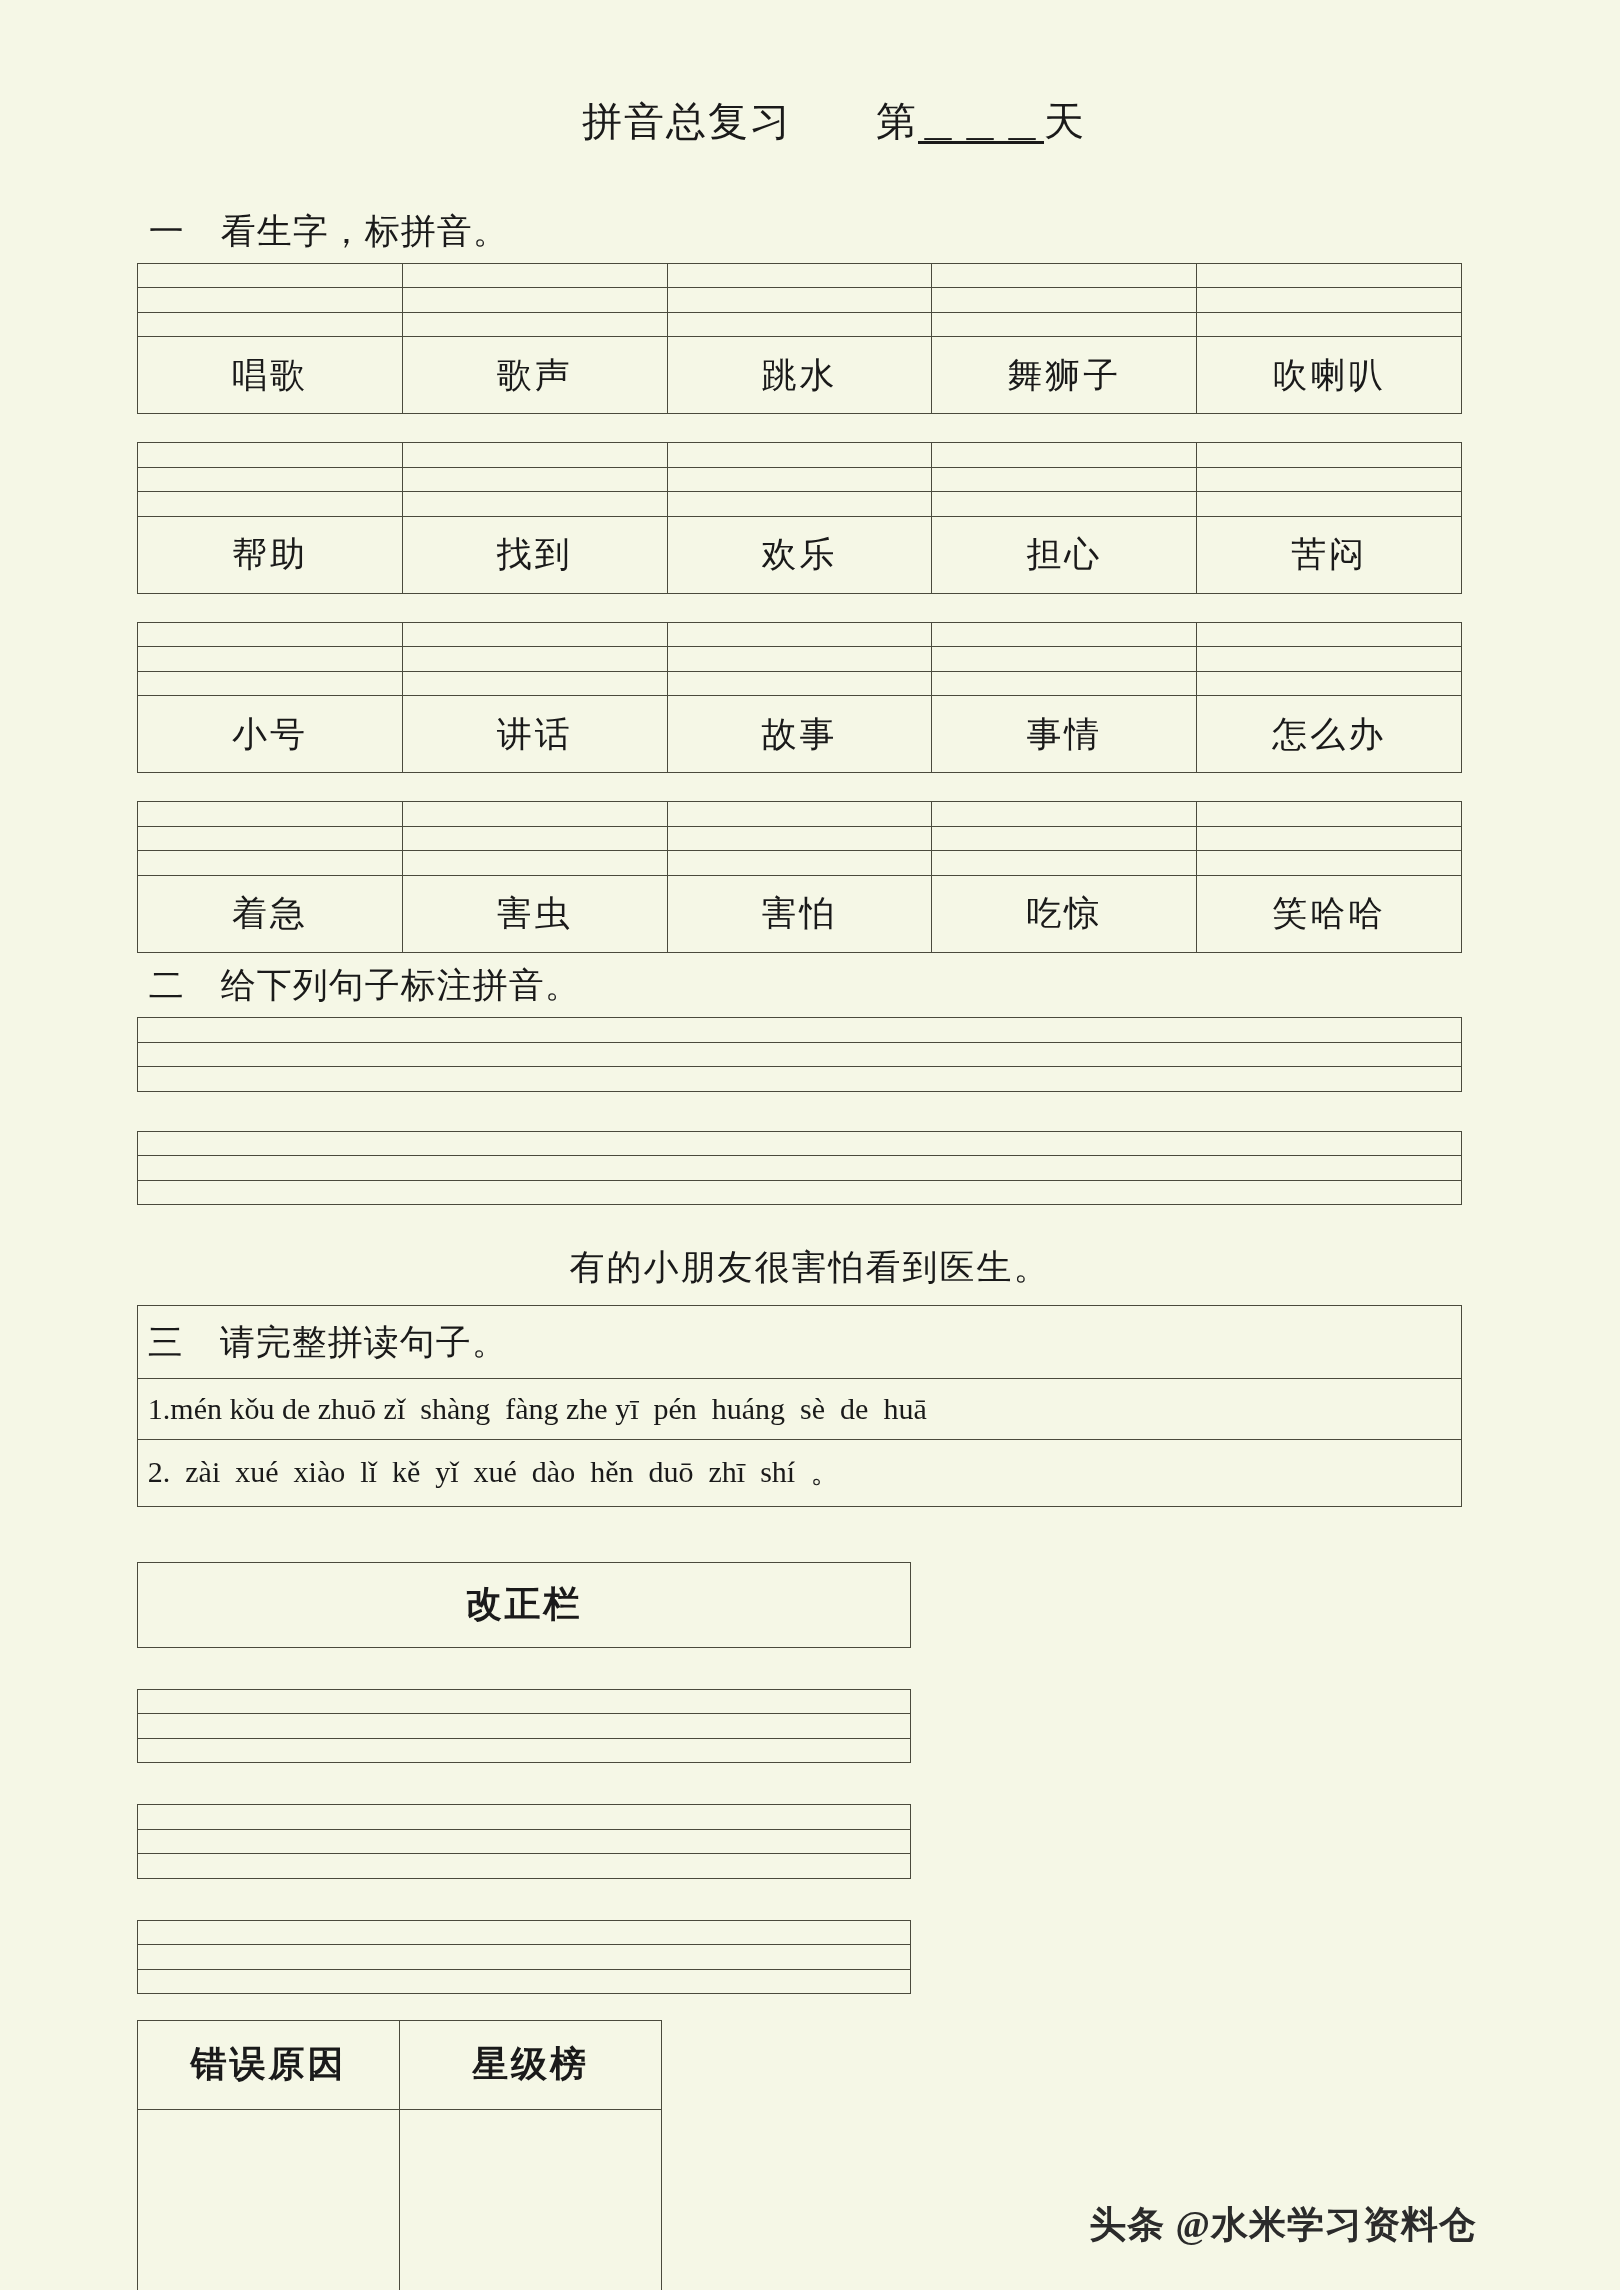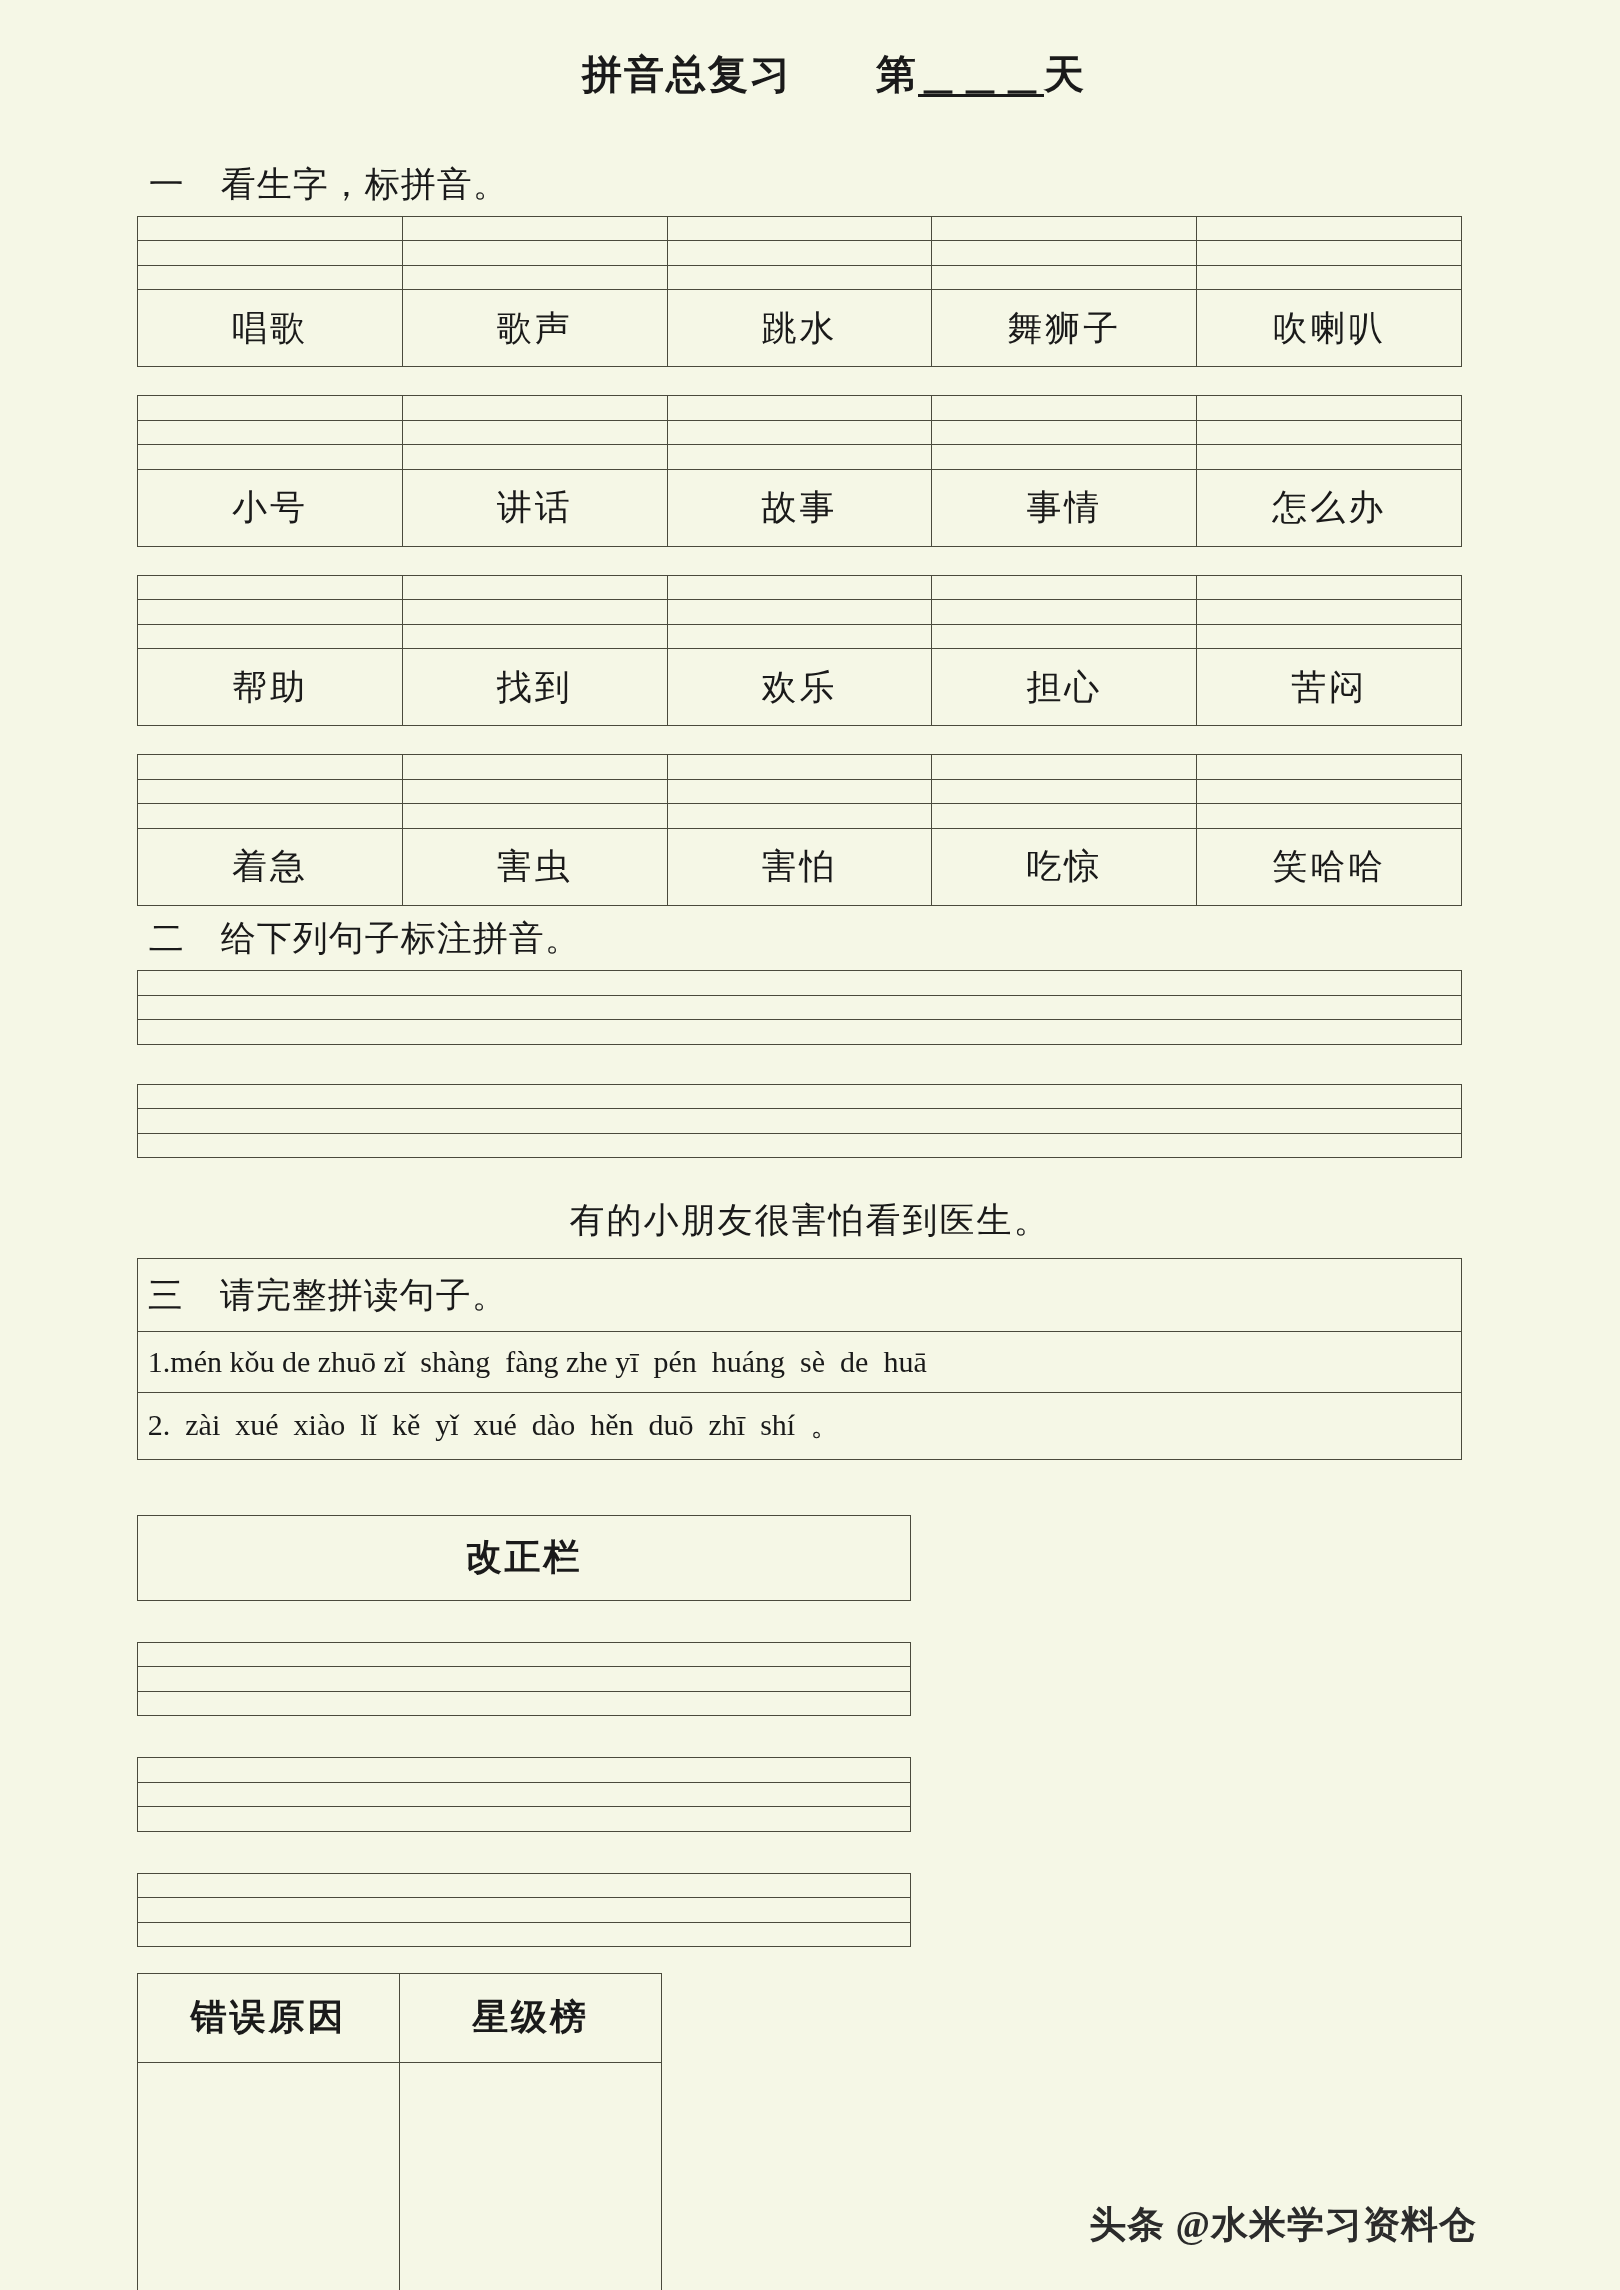--- a/index.html
+++ b/index.html
@@ -21,22 +21,23 @@
     width: 1620px;
     height: 2291px;
     box-sizing: border-box;
     padding: 0 137px;
   }
 
   
   .title {
     text-align: center;
     font-size: 40px;
-    font-weight: bold;
+    font-weight: normal;
     letter-spacing: 2px;
+    padding-top: 47px;
     padding-bottom: 5.9px;
     white-space: pre;
   }
   .title .day-blank {
     text-decoration: underline;
     text-decoration-thickness: 2.9px;
     text-underline-offset: 5.9px;
   }
 
   
@@ -243,58 +244,58 @@
           <td></td>
         </tr>
     <tr class="blank-row">
           <td></td>
           <td></td>
           <td></td>
           <td></td>
           <td></td>
         </tr>
     <tr class="word-row">
+      <td>帮助</td>
+      <td>找到</td>
+      <td>欢乐</td>
+      <td>担心</td>
+      <td>苦闷</td>
+    </tr>
+  </tbody>
+    </table>
+
+  <table class="word-table">
+    <tbody>
+        <tr class="blank-row">
+          <td></td>
+          <td></td>
+          <td></td>
+          <td></td>
+          <td></td>
+        </tr>
+    <tr class="blank-row">
+          <td></td>
+          <td></td>
+          <td></td>
+          <td></td>
+          <td></td>
+        </tr>
+    <tr class="blank-row">
+          <td></td>
+          <td></td>
+          <td></td>
+          <td></td>
+          <td></td>
+        </tr>
+    <tr class="word-row">
       <td>小号</td>
       <td>讲话</td>
       <td>故事</td>
       <td>事情</td>
       <td>怎么办</td>
-    </tr>
-  </tbody>
-    </table>
-
-  <table class="word-table">
-    <tbody>
-        <tr class="blank-row">
-          <td></td>
-          <td></td>
-          <td></td>
-          <td></td>
-          <td></td>
-        </tr>
-    <tr class="blank-row">
-          <td></td>
-          <td></td>
-          <td></td>
-          <td></td>
-          <td></td>
-        </tr>
-    <tr class="blank-row">
-          <td></td>
-          <td></td>
-          <td></td>
-          <td></td>
-          <td></td>
-        </tr>
-    <tr class="word-row">
-      <td>帮助</td>
-      <td>找到</td>
-      <td>欢乐</td>
-      <td>担心</td>
-      <td>苦闷</td>
     </tr>
   </tbody>
     </table>
 
   <table class="word-table" style="margin-bottom:9.8px;">
     <tbody>
         <tr class="blank-row">
           <td></td>
           <td></td>
           <td></td>

